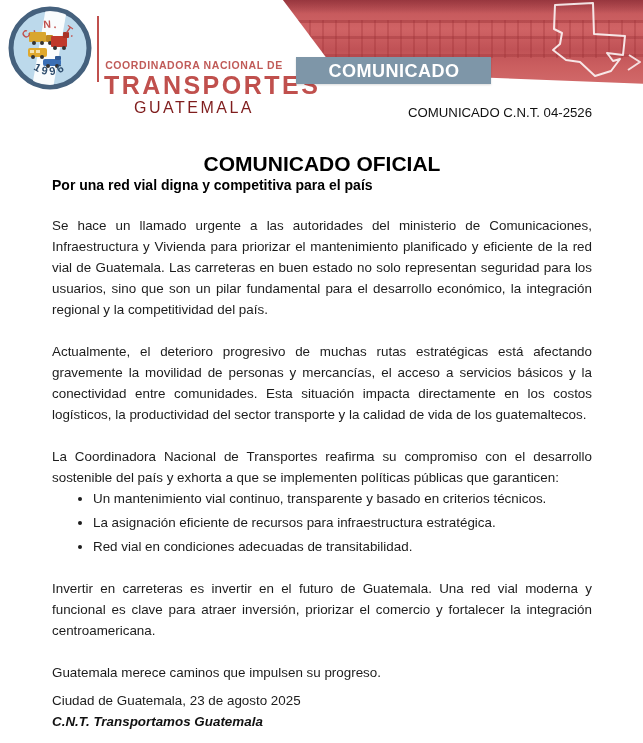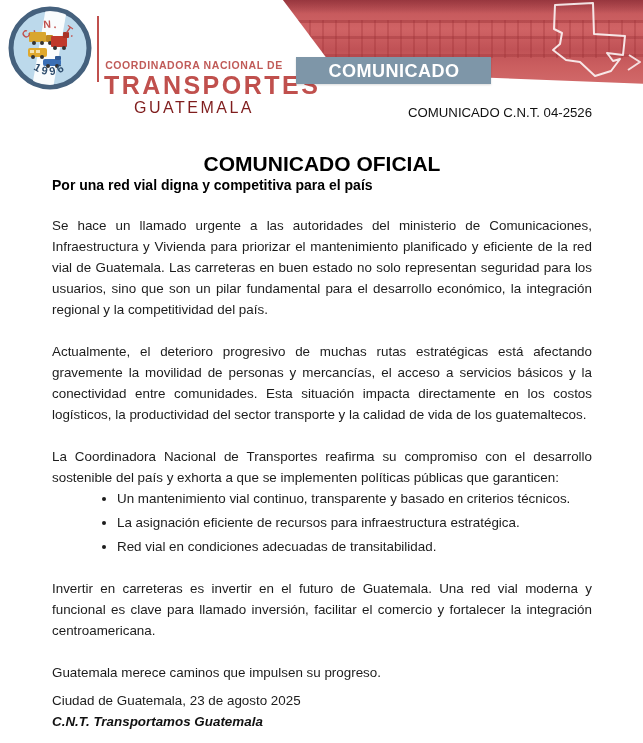--- a/index.html
+++ b/index.html
@@ -88,21 +88,21 @@
     color: #000;
   }
   .doc-subtitle {
     text-align: left; font-weight: 700; font-size: 14px; margin-top: 1px;
     color: #000;
   }
   .body-text { margin-top: 19px; }
   .para { text-align: justify; margin-bottom: 21px; color: #1c1c1c; }
   .para.no-gap { margin-bottom: 0; }
   .bullets { margin: 0 0 21px 0; padding-left: 41px; list-style: disc; }
-  .bullets li { margin-bottom: 3px; color: #1c1c1c; margin-left: 24px; }
+  .bullets li { margin-bottom: 3px; color: #1c1c1c; }
   .footer-block { margin-top: 7px; }
   .date-line { color: #1c1c1c; }
   .signature-line { font-weight: 700; font-style: italic; color: #111; }
 </style>
 </head>
 <body>
 
 <div class="page">
 
   <div class="header">
@@ -192,21 +192,21 @@
       <p class="para">Se hace un llamado urgente a las autoridades del ministerio de Comunicaciones, Infraestructura y Vivienda para priorizar el mantenimiento planificado y eficiente de la red vial de Guatemala. Las carreteras en buen estado no solo representan seguridad para los usuarios, sino que son un pilar fundamental para el desarrollo económico, la integración regional y la competitividad del país.</p>
       <p class="para">Actualmente, el deterioro progresivo de muchas rutas estratégicas está afectando gravemente la movilidad de personas y mercancías, el acceso a servicios básicos y la conectividad entre comunidades. Esta situación impacta directamente en los costos logísticos, la productividad del sector transporte y la calidad de vida de los guatemaltecos.</p>
       <p class="para no-gap">La Coordinadora Nacional de Transportes reafirma su compromiso con el desarrollo sostenible del país y exhorta a que se implementen políticas públicas que garanticen:</p>
 
       <ul class="bullets">
         <li>Un mantenimiento vial continuo, transparente y basado en criterios técnicos.</li>
         <li>La asignación eficiente de recursos para infraestructura estratégica.</li>
         <li>Red vial en condiciones adecuadas de transitabilidad.</li>
       </ul>
 
-      <p class="para">Invertir en carreteras es invertir en el futuro de Guatemala. Una red vial moderna y funcional es clave para llamado inversión, facilitar el comercio y fortalecer la integración centroamericana.</p>
+      <p class="para">Invertir en carreteras es invertir en el futuro de Guatemala. Una red vial moderna y funcional es clave para atraer inversión, priorizar el comercio y fortalecer la integración centroamericana.</p>
       <p class="para" style="margin-bottom:7px">Guatemala merece caminos que impulsen su progreso.</p>
 
       <div class="footer-block">
         <div class="date-line">Ciudad de Guatemala, 23 de agosto 2025</div>
         <div class="signature-line">C.N.T. Transportamos Guatemala</div>
       </div>
     </div>
   </div>
 </div>
 

